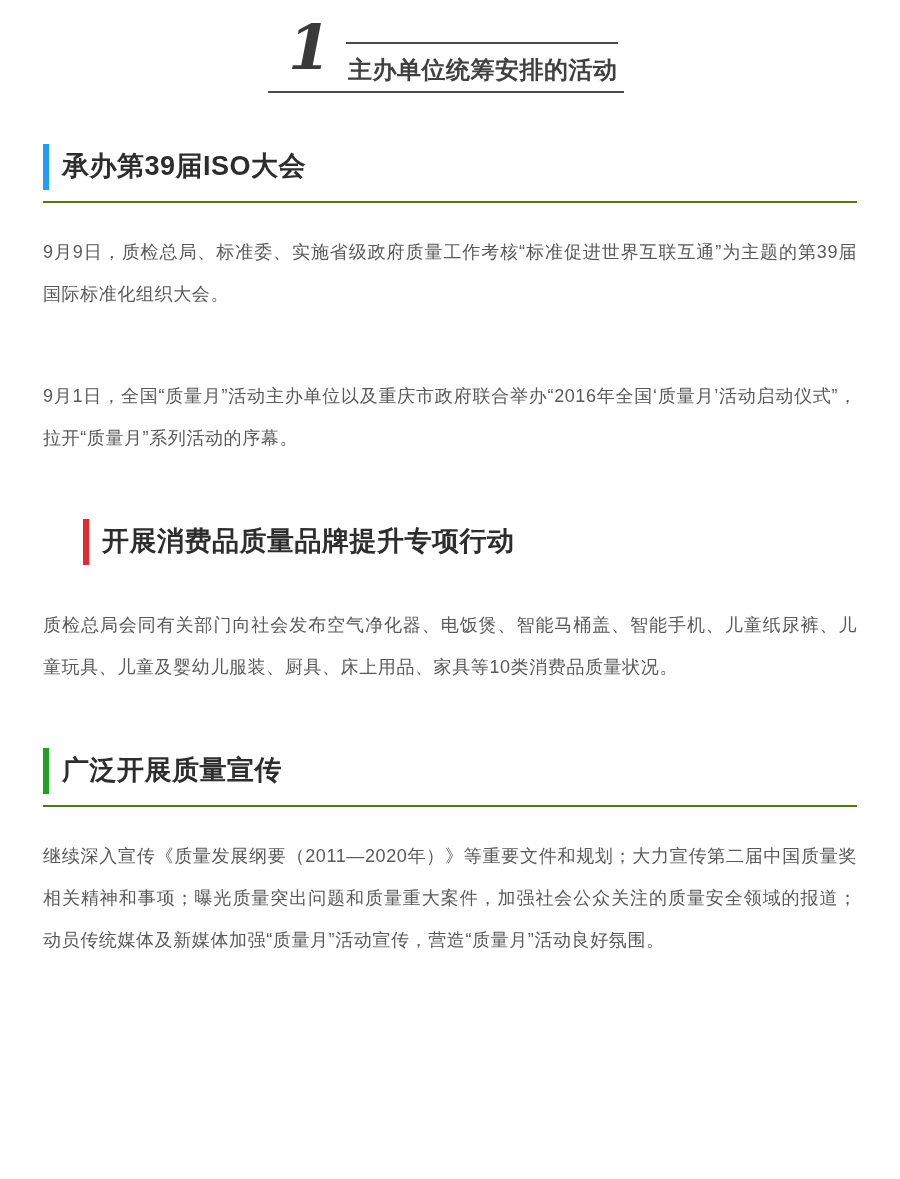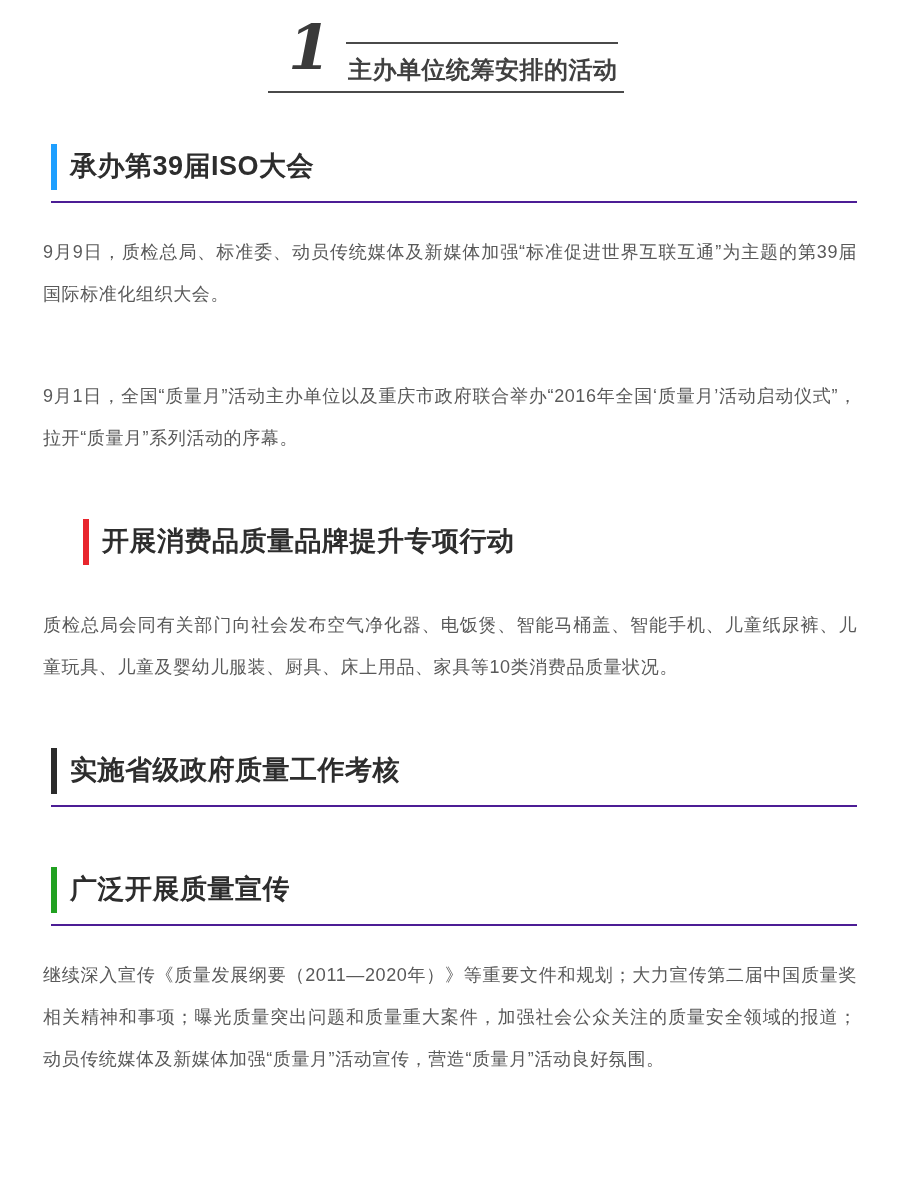--- a/index.html
+++ b/index.html
@@ -62,22 +62,21 @@
   }
 
   
   .section {
     margin-bottom: 60px;
   }
   .sec-head {
     padding-bottom: 11px;
   }
   .sec-head.underlined {
-    border-bottom: 2px solid #4c1d95;
-    margin-left: 8px;
+    border-bottom: 2px solid #4d7c0f;
   }
   .sec-title {
     margin: 0;
     font-size: 27px;
     font-weight: bold;
     color: #2d2d2d;
     line-height: 1.7;
     padding-left: 13px;
     border-left: 6px solid #000;
     letter-spacing: 0.5px;
@@ -103,38 +102,35 @@
     <div class="hero-num">1</div>
     <div class="hero-topline" style="background: rgb(74, 74, 74);"></div>
     <div class="hero-title" style="color: #404040;">主办单位统筹安排的活动</div>
     <div class="hero-bottomline" style="background: rgb(74, 74, 74);"></div>
   </div>
 
   <div class="section">
     <div class="sec-head underlined">
       <h2 class="sec-title" style="border-left-color: rgb(30, 159, 255);">承办第39届ISO大会</h2>
     </div>
-    <p class="sec-body">9月9日，质检总局、标准委、动员传统媒体及新媒体加强“标准促进世界互联互通”为主题的第39届国际标准化组织大会。</p>
+    <p class="sec-body">9月9日，质检总局、标准委、实施省级政府质量工作考核“标准促进世界互联互通”为主题的第39届国际标准化组织大会。</p>
   </div>
 
   <div class="section">
     <p class="sec-body">9月1日，全国“质量月”活动主办单位以及重庆市政府联合举办“2016年全国‘质量月’活动启动仪式”，拉开“质量月”系列活动的序幕。</p>
   </div>
 
   <div class="section">
     <div class="sec-head">
       <h2 class="sec-title" style="border-left-color: rgb(232, 38, 45); margin-left: 40px;">开展消费品质量品牌提升专项行动</h2>
     </div>
     <p class="sec-body">质检总局会同有关部门向社会发布空气净化器、电饭煲、智能马桶盖、智能手机、儿童纸尿裤、儿童玩具、儿童及婴幼儿服装、厨具、床上用品、家具等10类消费品质量状况。</p>
   </div>
 
   <div class="section">
-    <div class="sec-head underlined">
-      <h2 class="sec-title" style="border-left-color: rgb(43, 43, 43);">实施省级政府质量工作考核</h2>
-    </div>
   </div>
 
   <div class="section">
     <div class="sec-head underlined">
       <h2 class="sec-title" style="border-left-color: rgb(33, 161, 33);">广泛开展质量宣传</h2>
     </div>
     <p class="sec-body">继续深入宣传《质量发展纲要（2011—2020年）》等重要文件和规划；大力宣传第二届中国质量奖相关精神和事项；曝光质量突出问题和质量重大案件，加强社会公众关注的质量安全领域的报道；动员传统媒体及新媒体加强“质量月”活动宣传，营造“质量月”活动良好氛围。</p>
   </div>
 
 </div>

